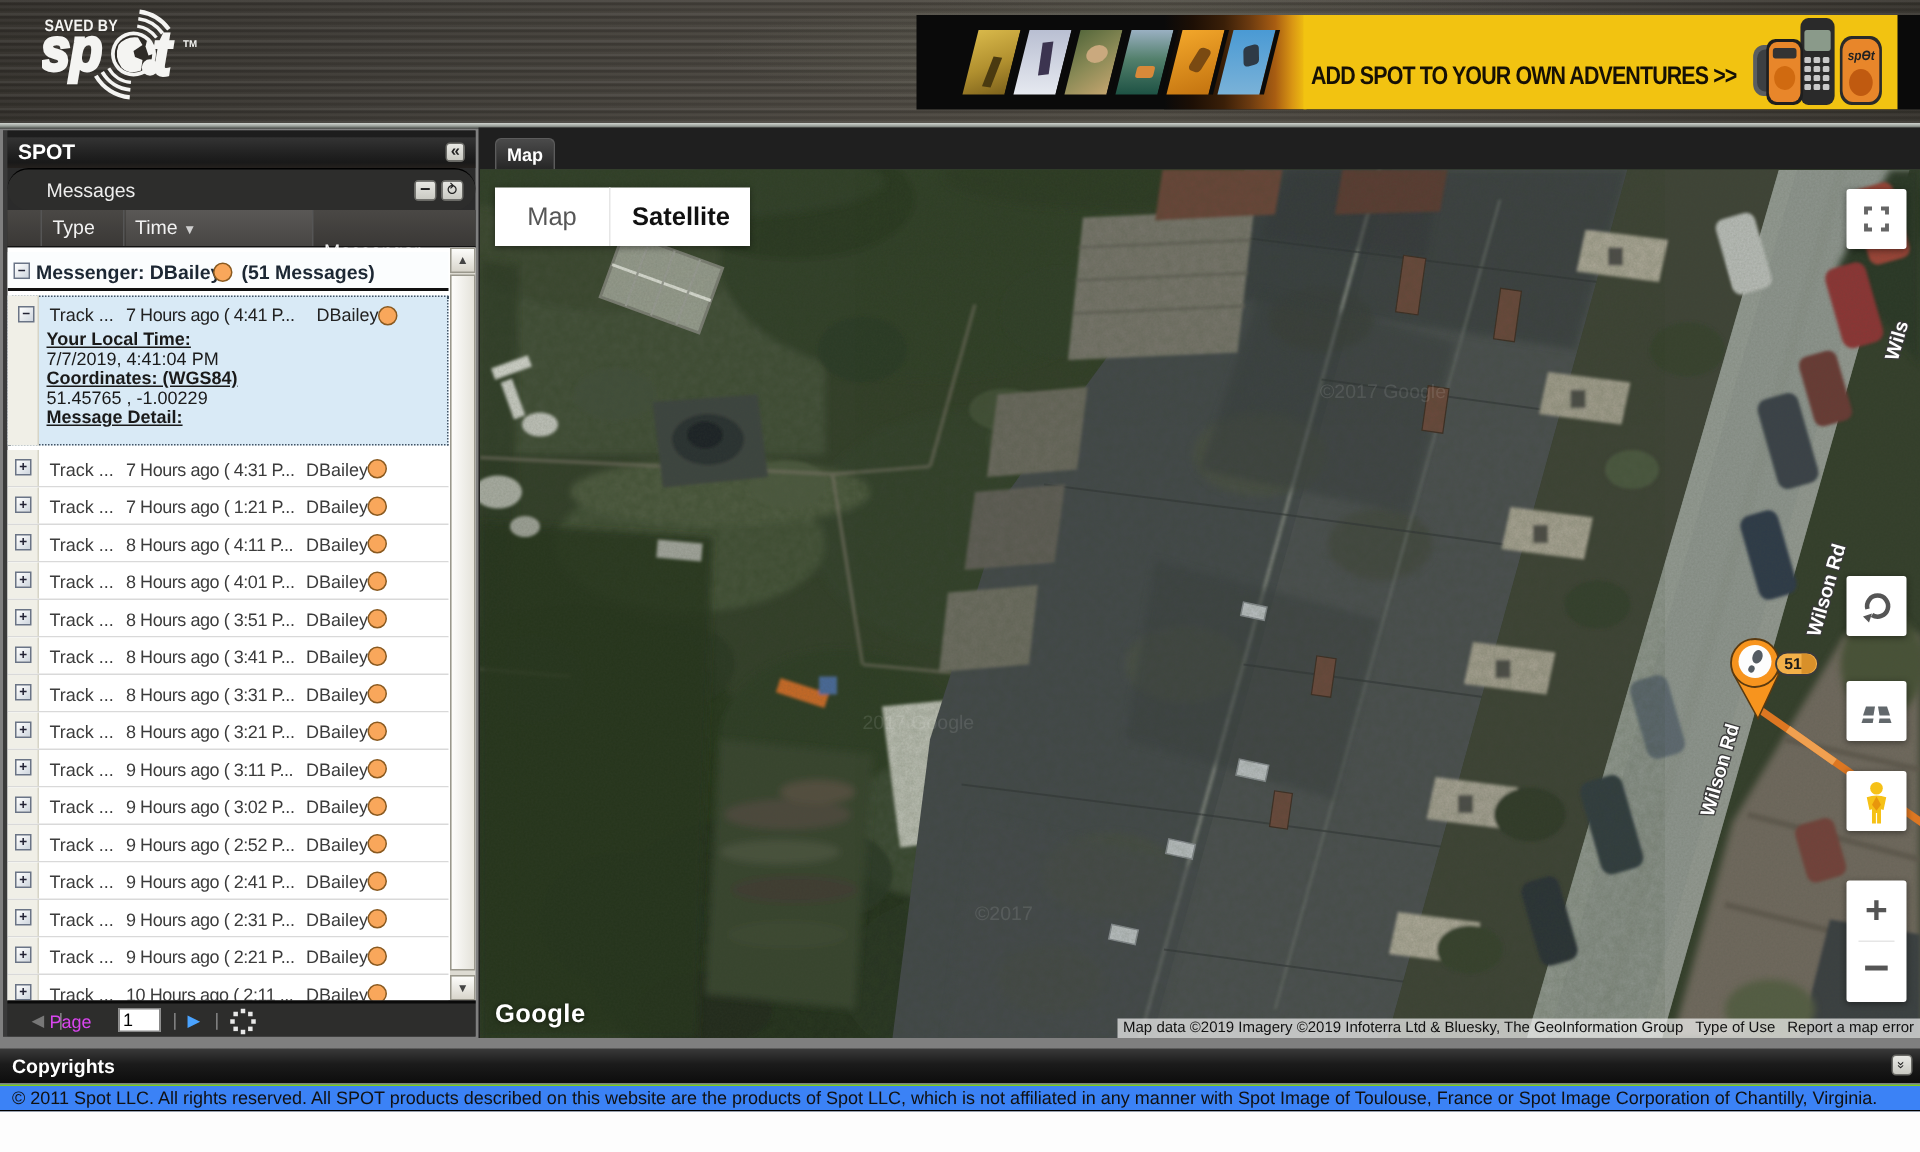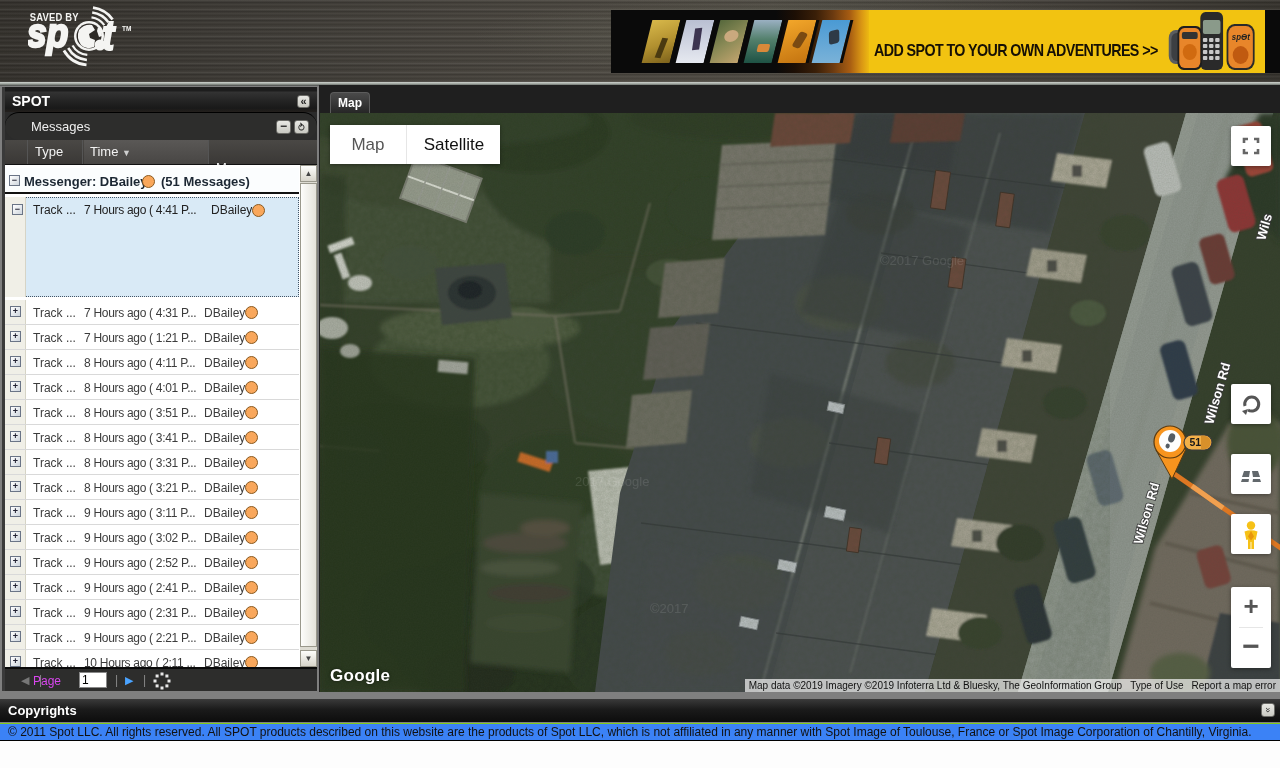--- a/index.html
+++ b/index.html
@@ -60,21 +60,21 @@
   #sthumb { position:absolute; left:0; top:18px; width:17px; height:464px; background:linear-gradient(90deg,#fdfdfb,#e4e2da); border:1px solid #9a988c; }
   
   #pager { position:absolute; left:0; top:580px; width:312px; height:24px; background:#2d2d2c; border-top:2px solid #0a0a0a; color:#ddd; font-size:12px; }
   
   #maparea { position:absolute; left:319px; top:85px; width:961px; height:607px; background:#1f1f1f;padding-left:14px; }
   #maptab { position:absolute; left:11px; top:7px; width:40px; height:21px; background:linear-gradient(180deg,#4a4a4a,#262626); border:1px solid #5c5c5c; border-bottom:none; border-radius:4px 4px 0 0; color:#fff; font-weight:bold; font-size:12px; text-align:center; line-height:20px; }
   #mapbox { position:absolute; left:1px; top:28px; width:960px; height:579px; overflow:hidden; background:#47523c; }
   
   #mtctl { position:absolute; left:10px; top:12px; width:170px; height:39px; background:#fff; box-shadow:0 1px 4px rgba(0,0,0,0.4); font-size:17px; }
   #mtctl .m { position:absolute; left:0; top:0; width:77px; height:39px; line-height:39px; text-align:center; color:#565656; border-right:1px solid #e6e6e6; }
-  #mtctl .s { position:absolute; left:78px; top:0; width:92px; height:39px; line-height:39px; text-align:center; color:#111; font-weight:normal; }
+  #mtctl .s { position:absolute; left:78px; top:0; width:92px; height:39px; line-height:39px; text-align:center; color:#111; font-weight:bold; }
   .gbtn { position:absolute; width:40px; height:40px; background:#fff; box-shadow:0 1px 4px rgba(0,0,0,0.4); border-radius:2px; }
   #glogo { position:absolute; left:10px; top:553px; color:#fff; font-size:17px; font-weight:bold; letter-spacing:0.3px; text-shadow:0 0 3px rgba(0,0,0,0.5); }
   #attrib { position:absolute; right:0; top:566px; height:13px; font-size:10px; color:#111; white-space:nowrap; }
   #attrib span { display:inline-block; background:rgba(245,245,245,0.7); padding:0 4px; height:13px; line-height:13px; }
   
   #copybar { position:absolute; left:0; top:699px; width:1280px; height:23px; background:linear-gradient(180deg,#3a3a3a 0,#1b1b1b 45%,#0d0d0d 100%); }
   #copybar .t { position:absolute; left:8px; top:4px; color:#fff; font-weight:bold; font-size:13px; }
   #copytext { position:absolute; left:0; top:723px; width:1280px; height:18px; background:#3b82f6; border-top:1px solid #84cc16; border-bottom:1px solid #000; font-size:12px; color:#111; line-height:16px; padding-left:8px; }
   #bottomwhite { position:absolute; left:0; top:741px; width:1280px; height:27px; background:#fdfdfd; }
 </style>
@@ -178,20 +178,27 @@
       <div class="dot" style="left:137px;top:7px;"></div>
       <span style="position:absolute;left:156px;top:6px;">(51 Messages)</span>
     </div>
     <div id="selblock">
       <div class="stub"></div>
       <div class="plus" style="left:7px;top:7px;">−</div>
       <span class="t1" style="top:6px;">Track ...</span>
       <span class="t2" style="top:6px;">7 Hours ago ( 4:41 P...</span>
       <span class="t3" style="top:6px;left:206px;">DBailey</span>
       <div class="dot" style="left:247px;top:7px;"></div>
+      <div style="position:absolute;left:26px;top:23px;line-height:13px;color:#1a1a1a;">
+        <div style="font-weight:bold;text-decoration:underline;">Your Local Time:</div>
+        <div>7/7/2019, 4:41:04 PM</div>
+        <div style="font-weight:bold;text-decoration:underline;">Coordinates: (WGS84)</div>
+        <div>51.45765 , -1.00229</div>
+        <div style="font-weight:bold;text-decoration:underline;">Message Detail:</div>
+      </div>
     </div>
     <div class="rows" id="rowsbox" style="top: 135px;">
         <div class="row">
           <div class="stub"></div>
           <div class="plus" style="left:5px;top:6px;">+</div>
           <span class="t1">Track ...</span>
           <span class="t2">7 Hours ago ( 4:31 P...</span>
           <span class="t3">DBailey</span>
           <div class="dot" style="left:240px;top:6px;"></div>
         </div>

